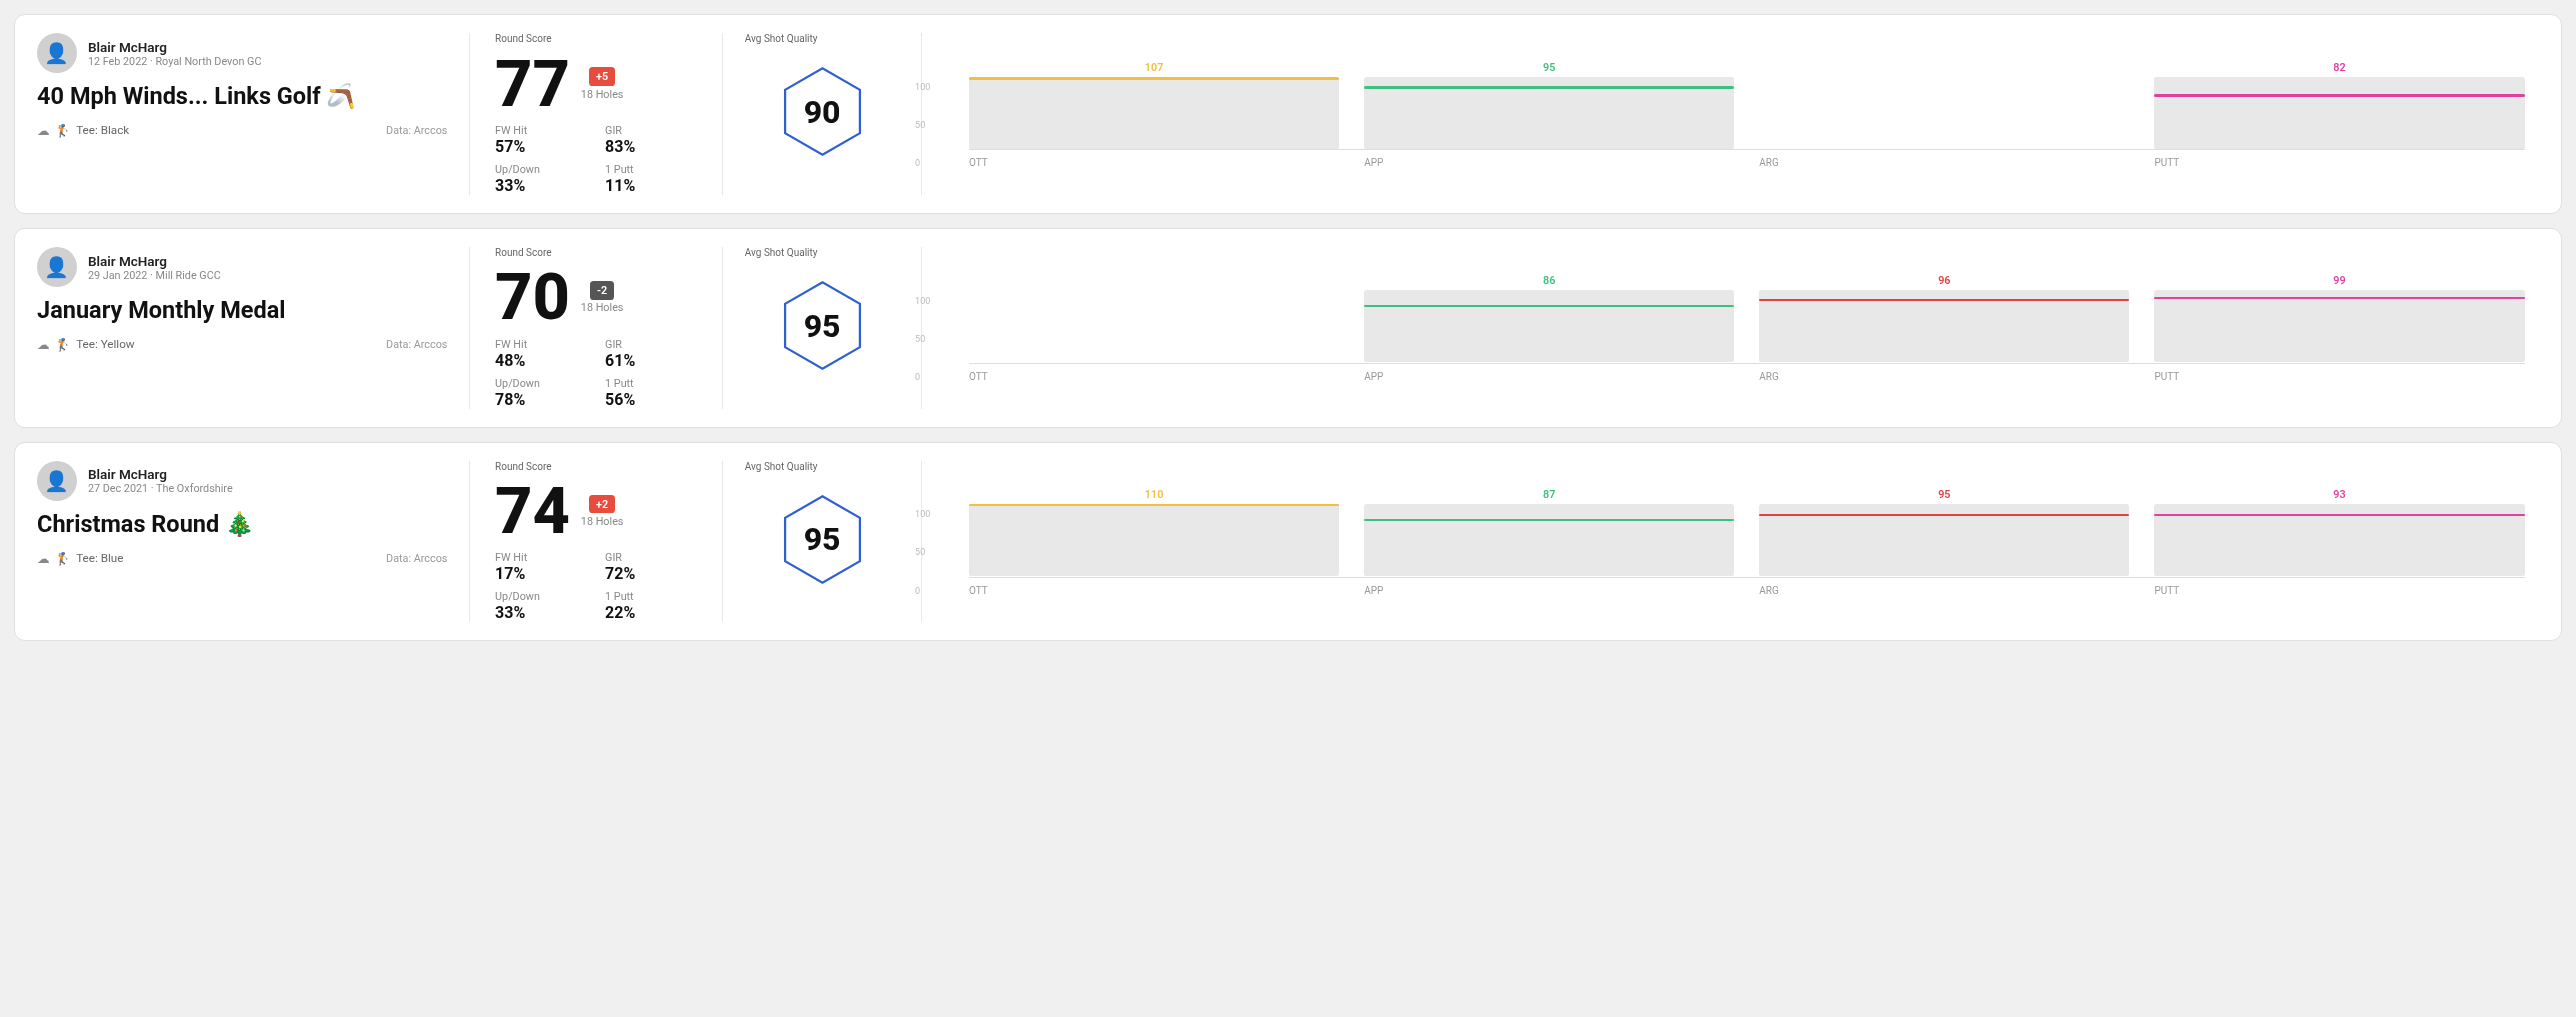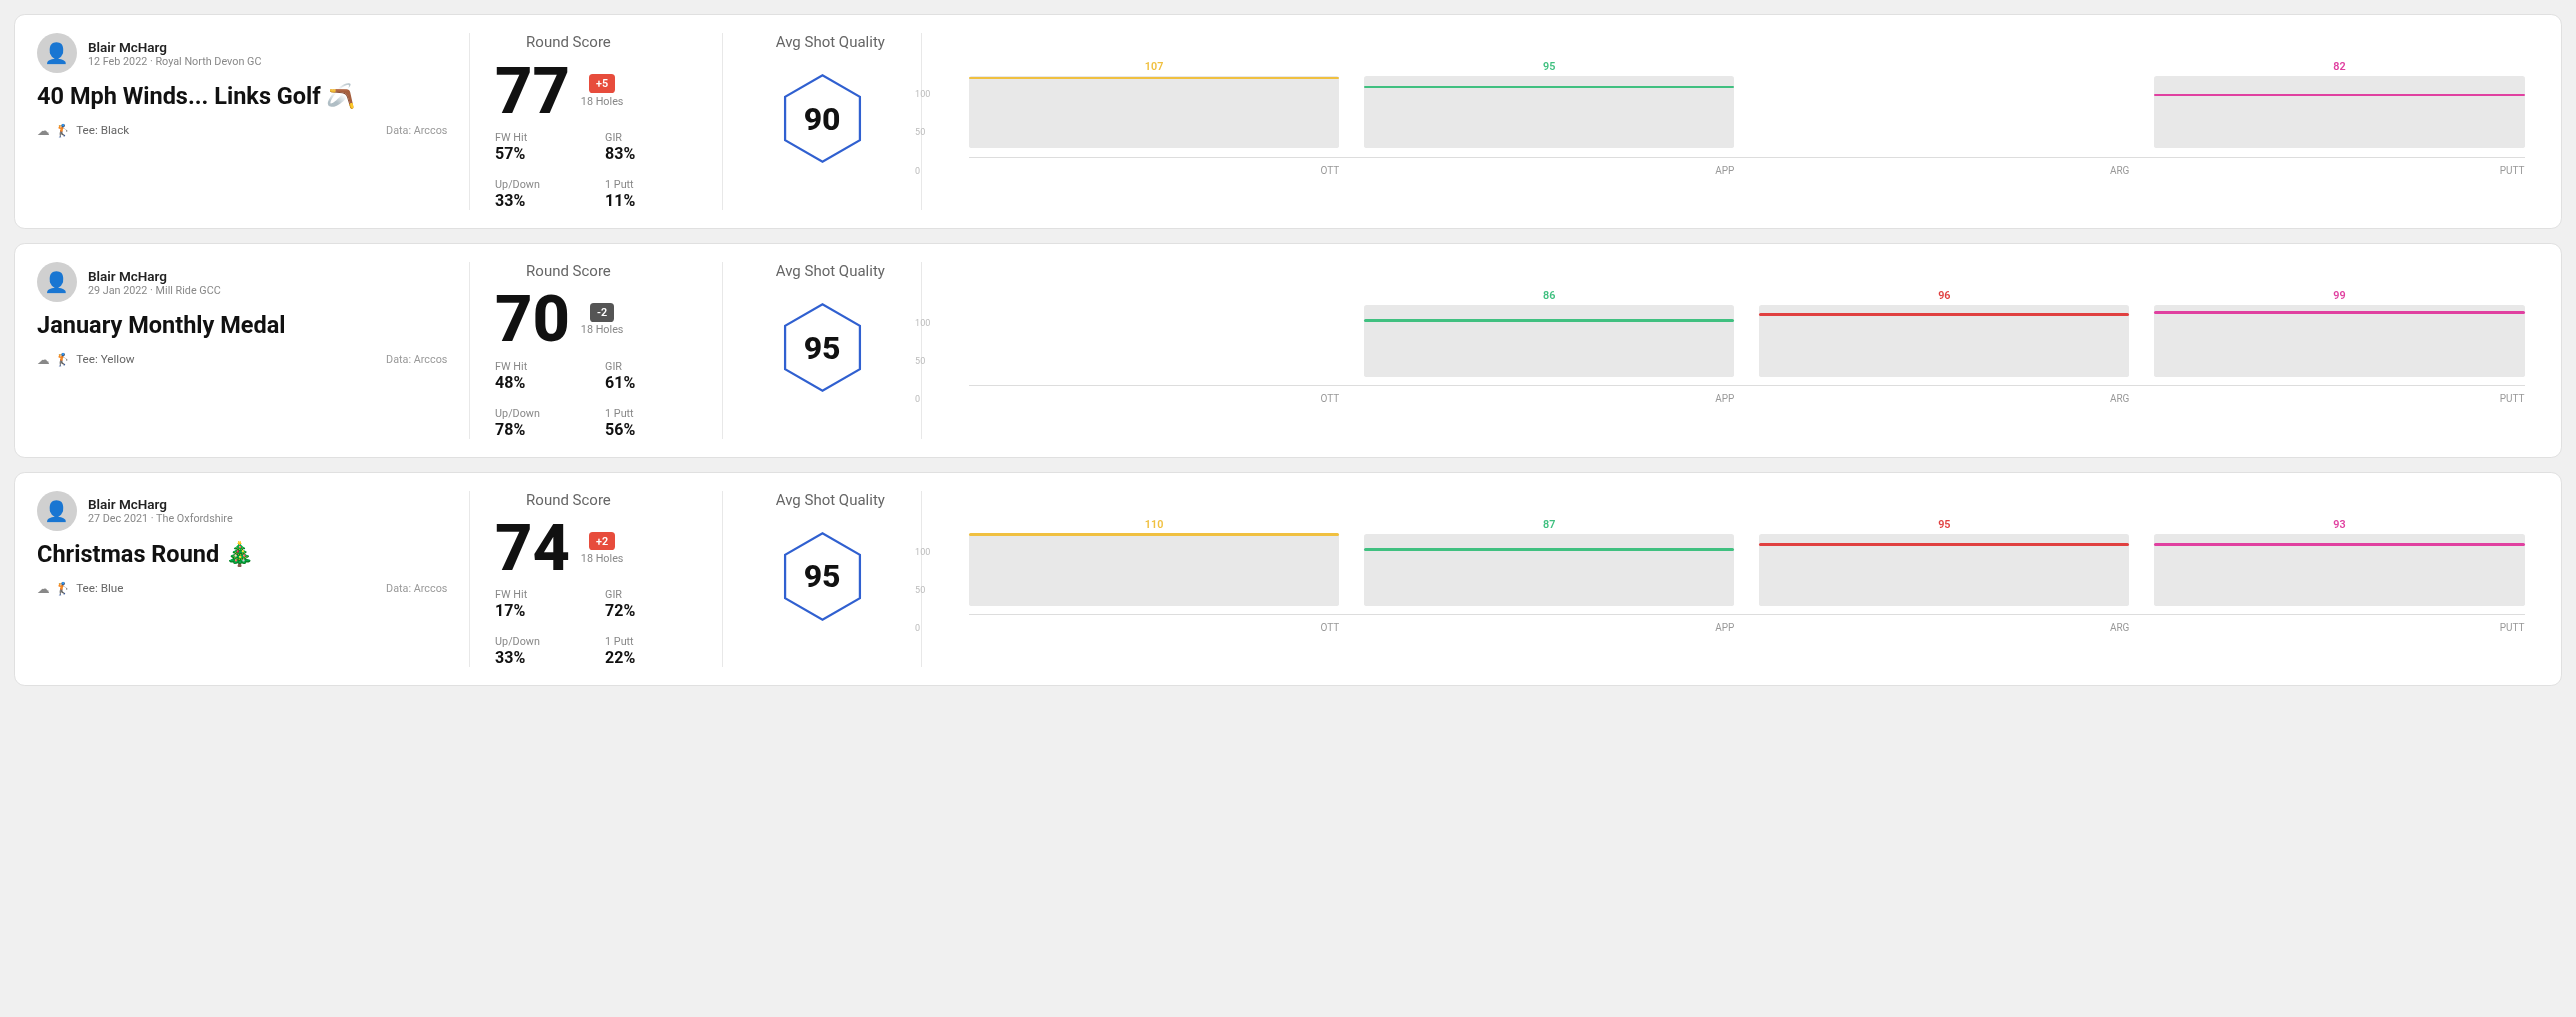--- a/index.html
+++ b/index.html
@@ -77,24 +77,23 @@
     .data-source {
       font-size: 10.8px;
       color: #999;
     }
     .middle-section {
       flex: 0 0 253px;
       padding: 0 25px;
       border-right: 0.9px solid #e8e8e8;
     }
     .section-label {
-      font-size: 15px;
+      font-size: 10px;
       color: #666;
       margin-bottom: 7.2px;
-      margin-left: 31px;
     }
     .score-row {
       display: flex;
       align-items: center;
       gap: 10.8px;
       margin-bottom: 3.6px;
     }
     .score-big {
       font-size: 65px;
       font-weight: 800;
@@ -117,21 +116,21 @@
     }
     .badge-pill.plus { background: #e74c3c; }
     .badge-pill.minus { background: #555; }
     .holes-label {
       font-size: 10.8px;
       color: #888;
     }
     .stats-grid {
       display: grid;
       grid-template-columns: 1fr 1fr;
-      gap: 15px 18px;
+      gap: 7px 18px;
       margin-top: 7.2px;
     }
     .stat-item {}
     .stat-name {
       font-size: 10.8px;
       color: #888;
     }
     .stat-value {
       font-size: 16px;
       font-weight: 700;
@@ -181,22 +180,22 @@
       display: flex;
       align-items: flex-end;
       gap: 25px;
       height: 108px;
       position: relative;
       padding-top: 21.7px;
     }
     .chart-col {
       display: flex;
       flex-direction: column;
-      align-items: flex-end;
-      gap: 11px;
+      align-items: flex-start;
+      gap: 3px;
       flex: 1;
     }
     .bar-wrapper {
       width: 100%;
       display: flex;
       flex-direction: column;
       align-items: center;
       position: relative;
       height: 72px;
     }

